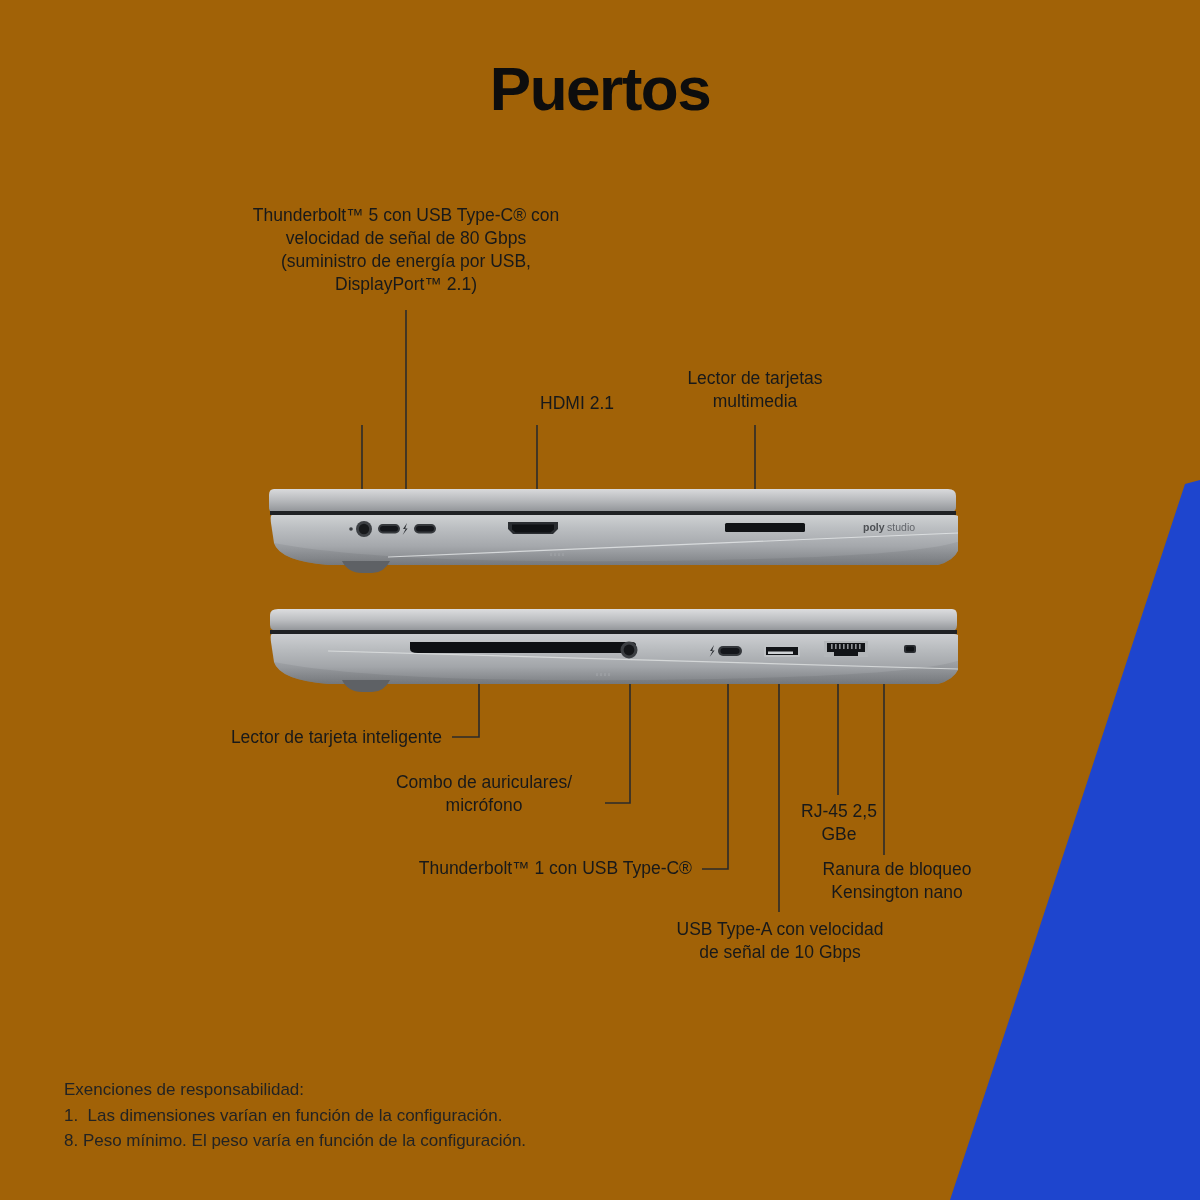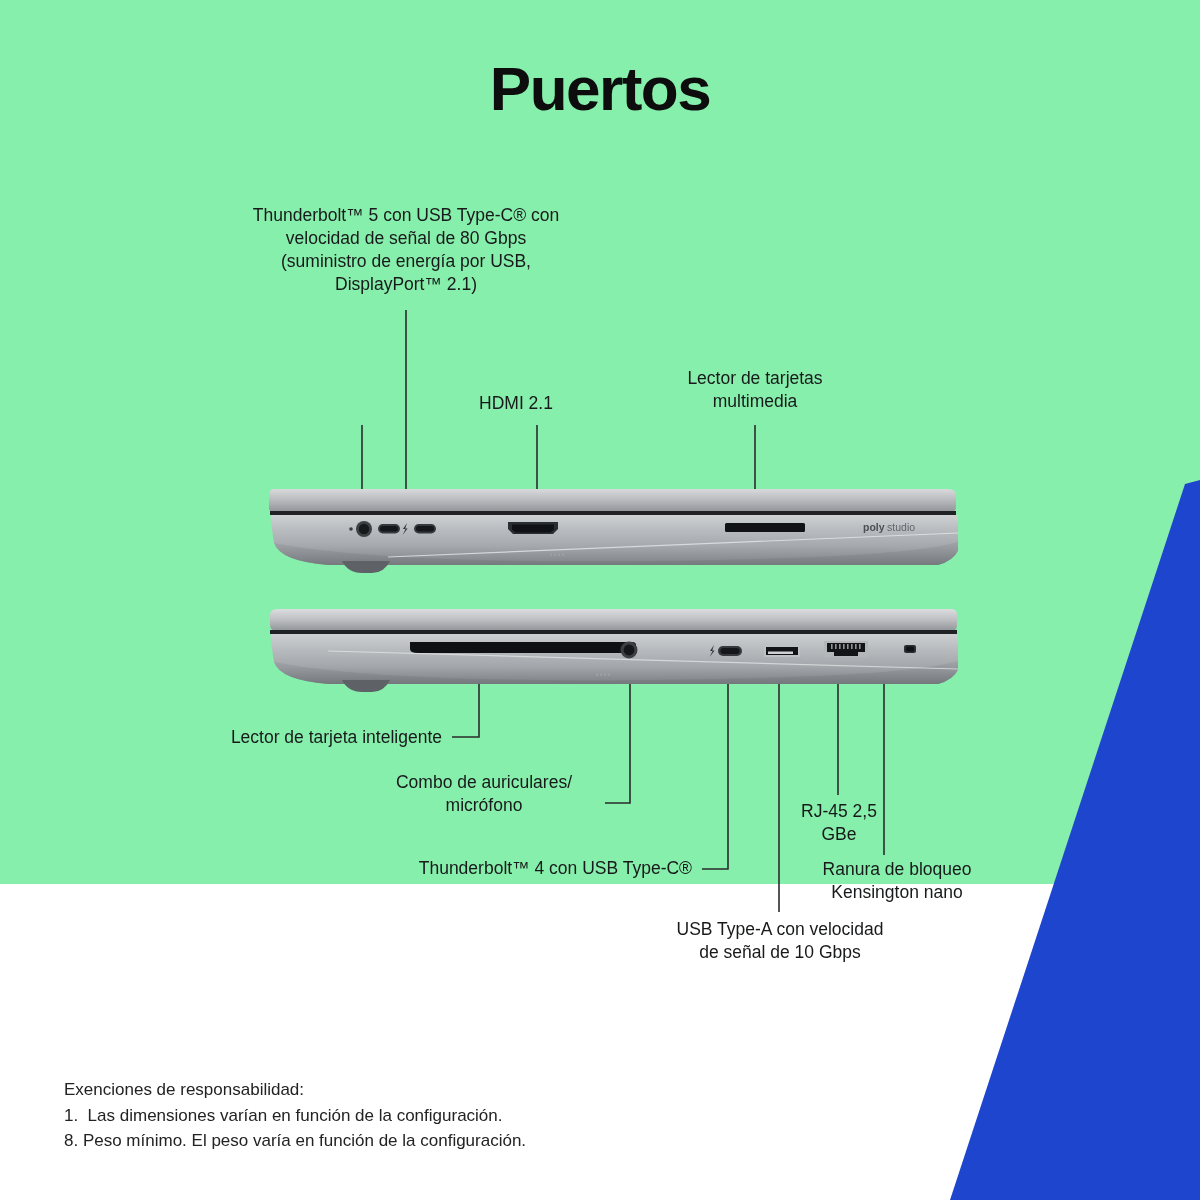--- a/index.html
+++ b/index.html
@@ -5,22 +5,22 @@
   * { box-sizing: border-box; }
   html, body {
     margin: 0; padding: 0;
     width: 1200px; height: 1200px;
     background: #ffffff;
     font-family: "Liberation Sans", sans-serif;
     overflow: hidden;
   }
   #page {
     position: relative;
-    width: 1200px; height: 884px;
-    background: #86efac;
+    width: 1200px; height: 1200px;
+    background: #a16207;
   }
 
   
   #blue-wedge {
     position: absolute;
     left: 0; top: 0; width: 1200px; height: 1200px;
     pointer-events: none;
   }
 
   
@@ -253,31 +253,31 @@
     <rect x="636" y="38" width="12" height="8" rx="2" fill="#2b2e32"></rect>
     <rect x="638" y="39.5" width="8" height="5" rx="1.5" fill="#101215"></rect>
   </svg>
 
 
   <div class="callout center" style="left:222px; top:204px; width:368px;">Thunderbolt™ 5 con USB Type-C® con
 velocidad de señal de 80 Gbps
 (suministro de energía por USB,
 DisplayPort™ 2.1)</div>
 
-  <div class="callout center" style="left:436px; top:392px; width:160px;">HDMI 2.1</div>
+  <div class="callout center" style="left:454px; top:392px; width:160px;text-align:right;">HDMI 2.1</div>
 
   <div class="callout center" style="left:650px; top:367px; width:210px;">Lector de tarjetas
 multimedia</div>
 
   <div class="callout right" style="left:110px; top:726px; width:332px;">Lector de tarjeta inteligente</div>
 
   <div class="callout center" style="left:370px; top:771px; width:228px;">Combo de auriculares/
 micrófono</div>
 
-  <div class="callout right" style="left:330px; top:857px; width:362px;">Thunderbolt™ 4 con USB Type-C®</div>
+  <div class="callout right" style="left:330px; top:857px; width:362px;">Thunderbolt™ 1 con USB Type-C®</div>
 
   <div class="callout center" style="left:648px; top:918px; width:264px;">USB Type-A con velocidad
 de señal de 10 Gbps</div>
 
   <div class="callout center" style="left:768px; top:800px; width:142px;">RJ-45 2,5
 GBe</div>
 
   <div class="callout center" style="left:790px; top:858px; width:214px;">Ranura de bloqueo
 Kensington nano</div>
 

